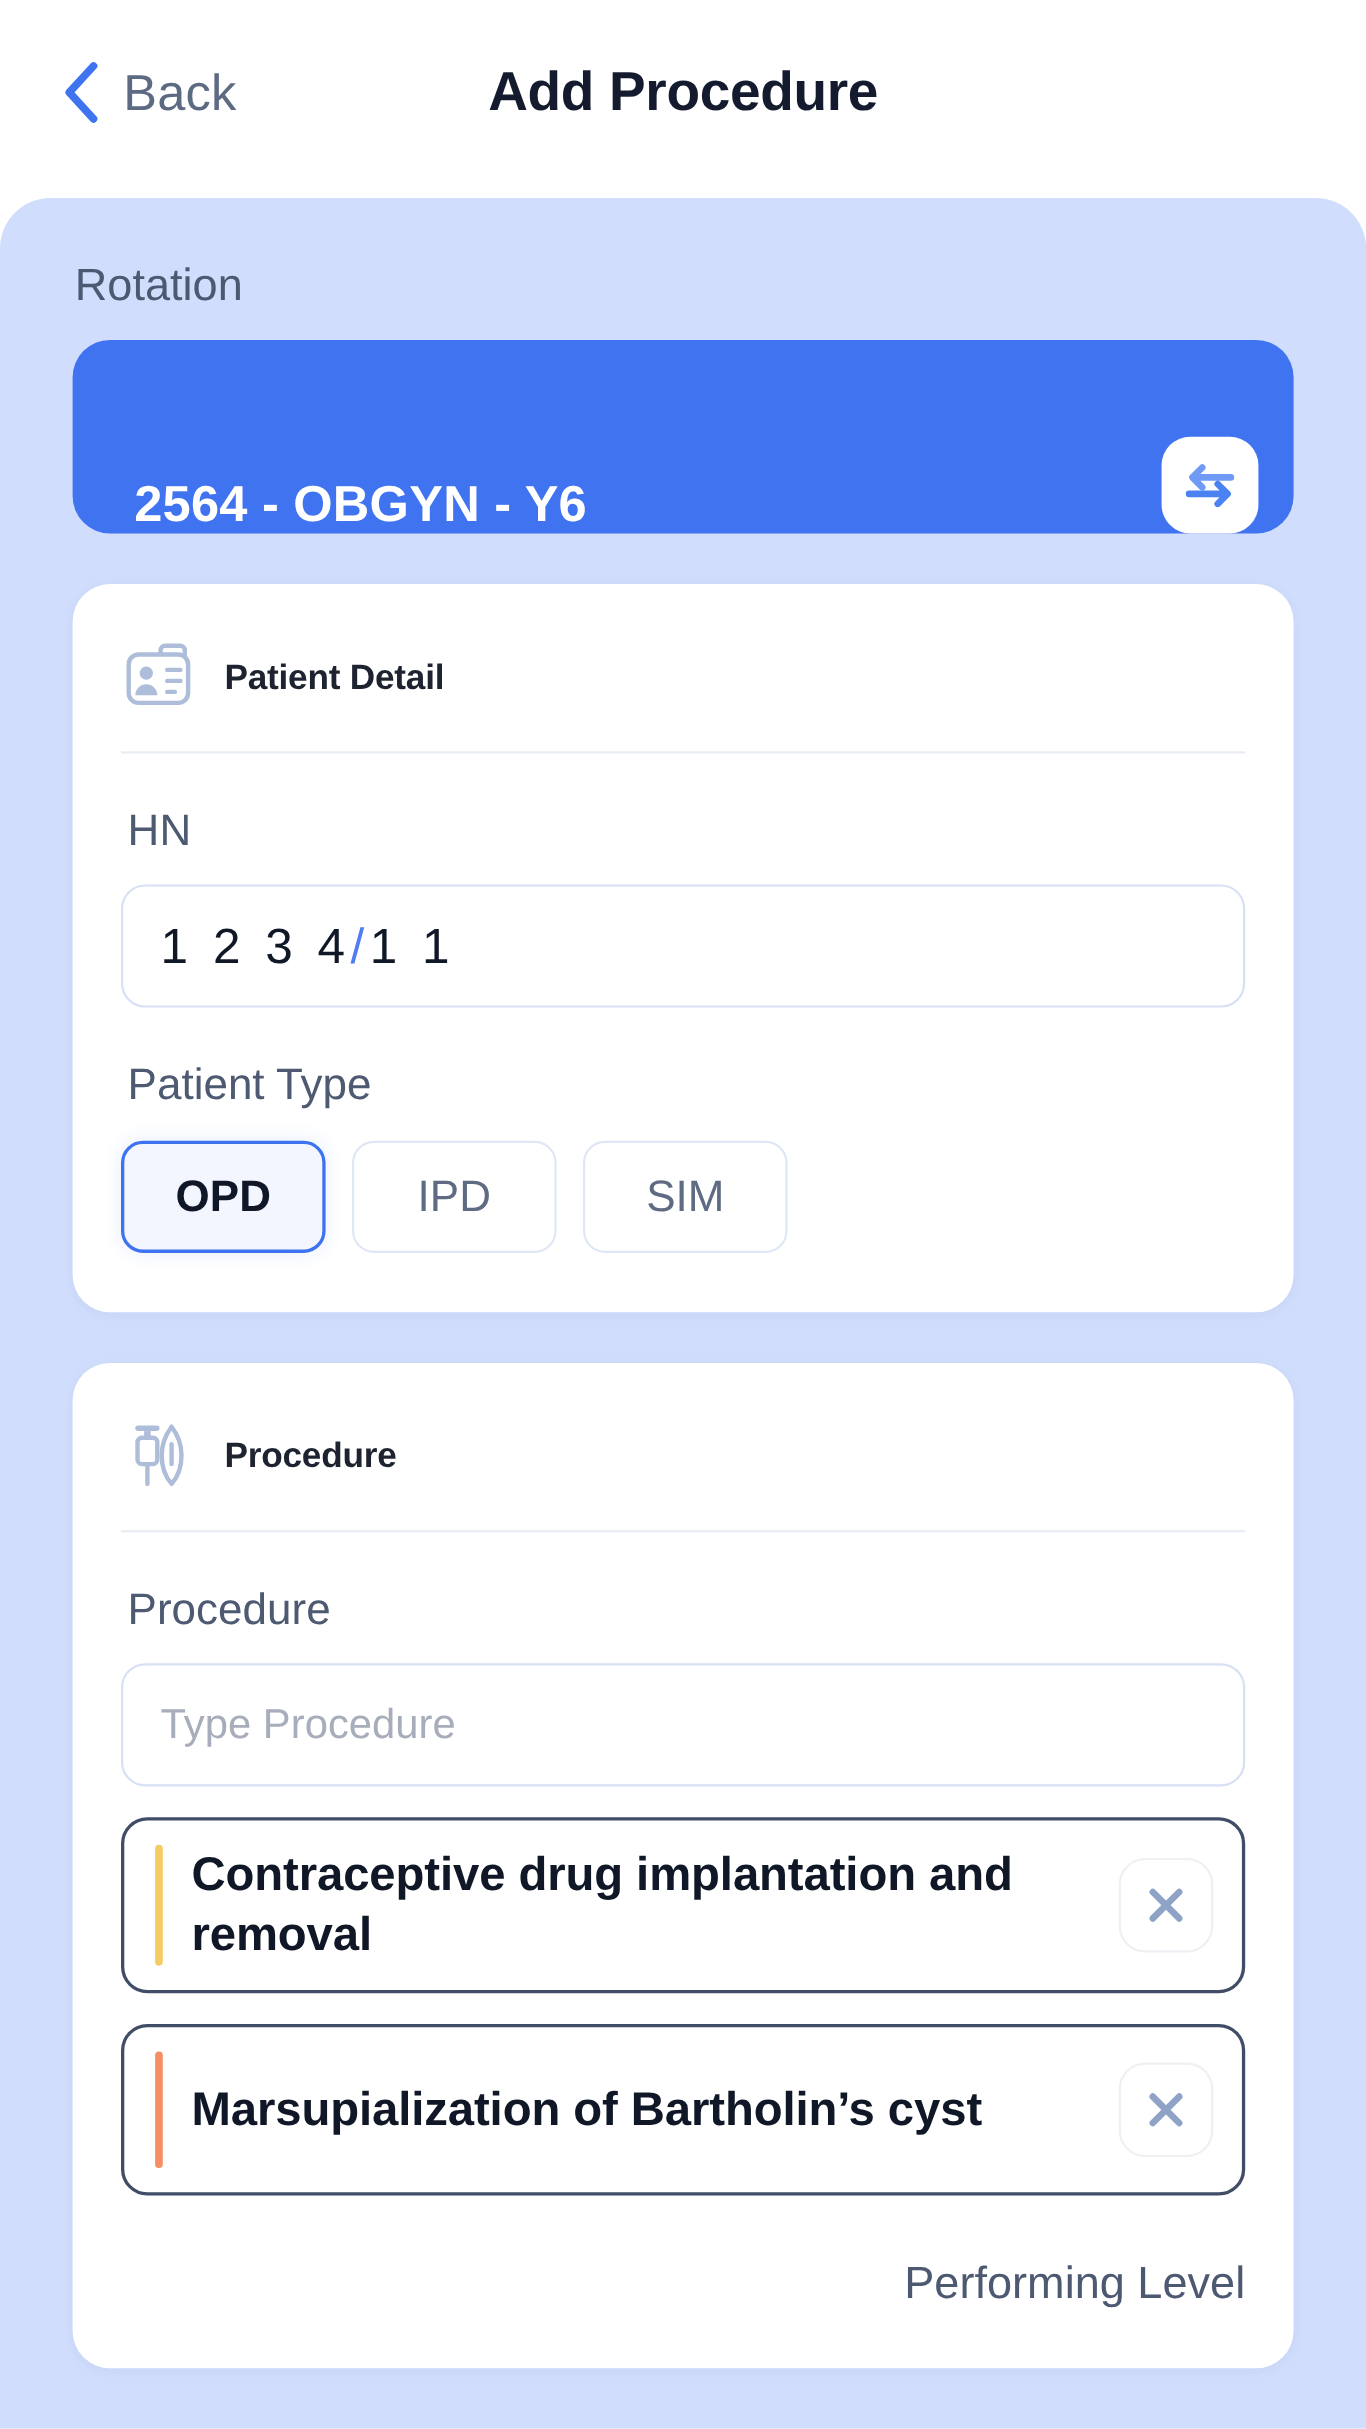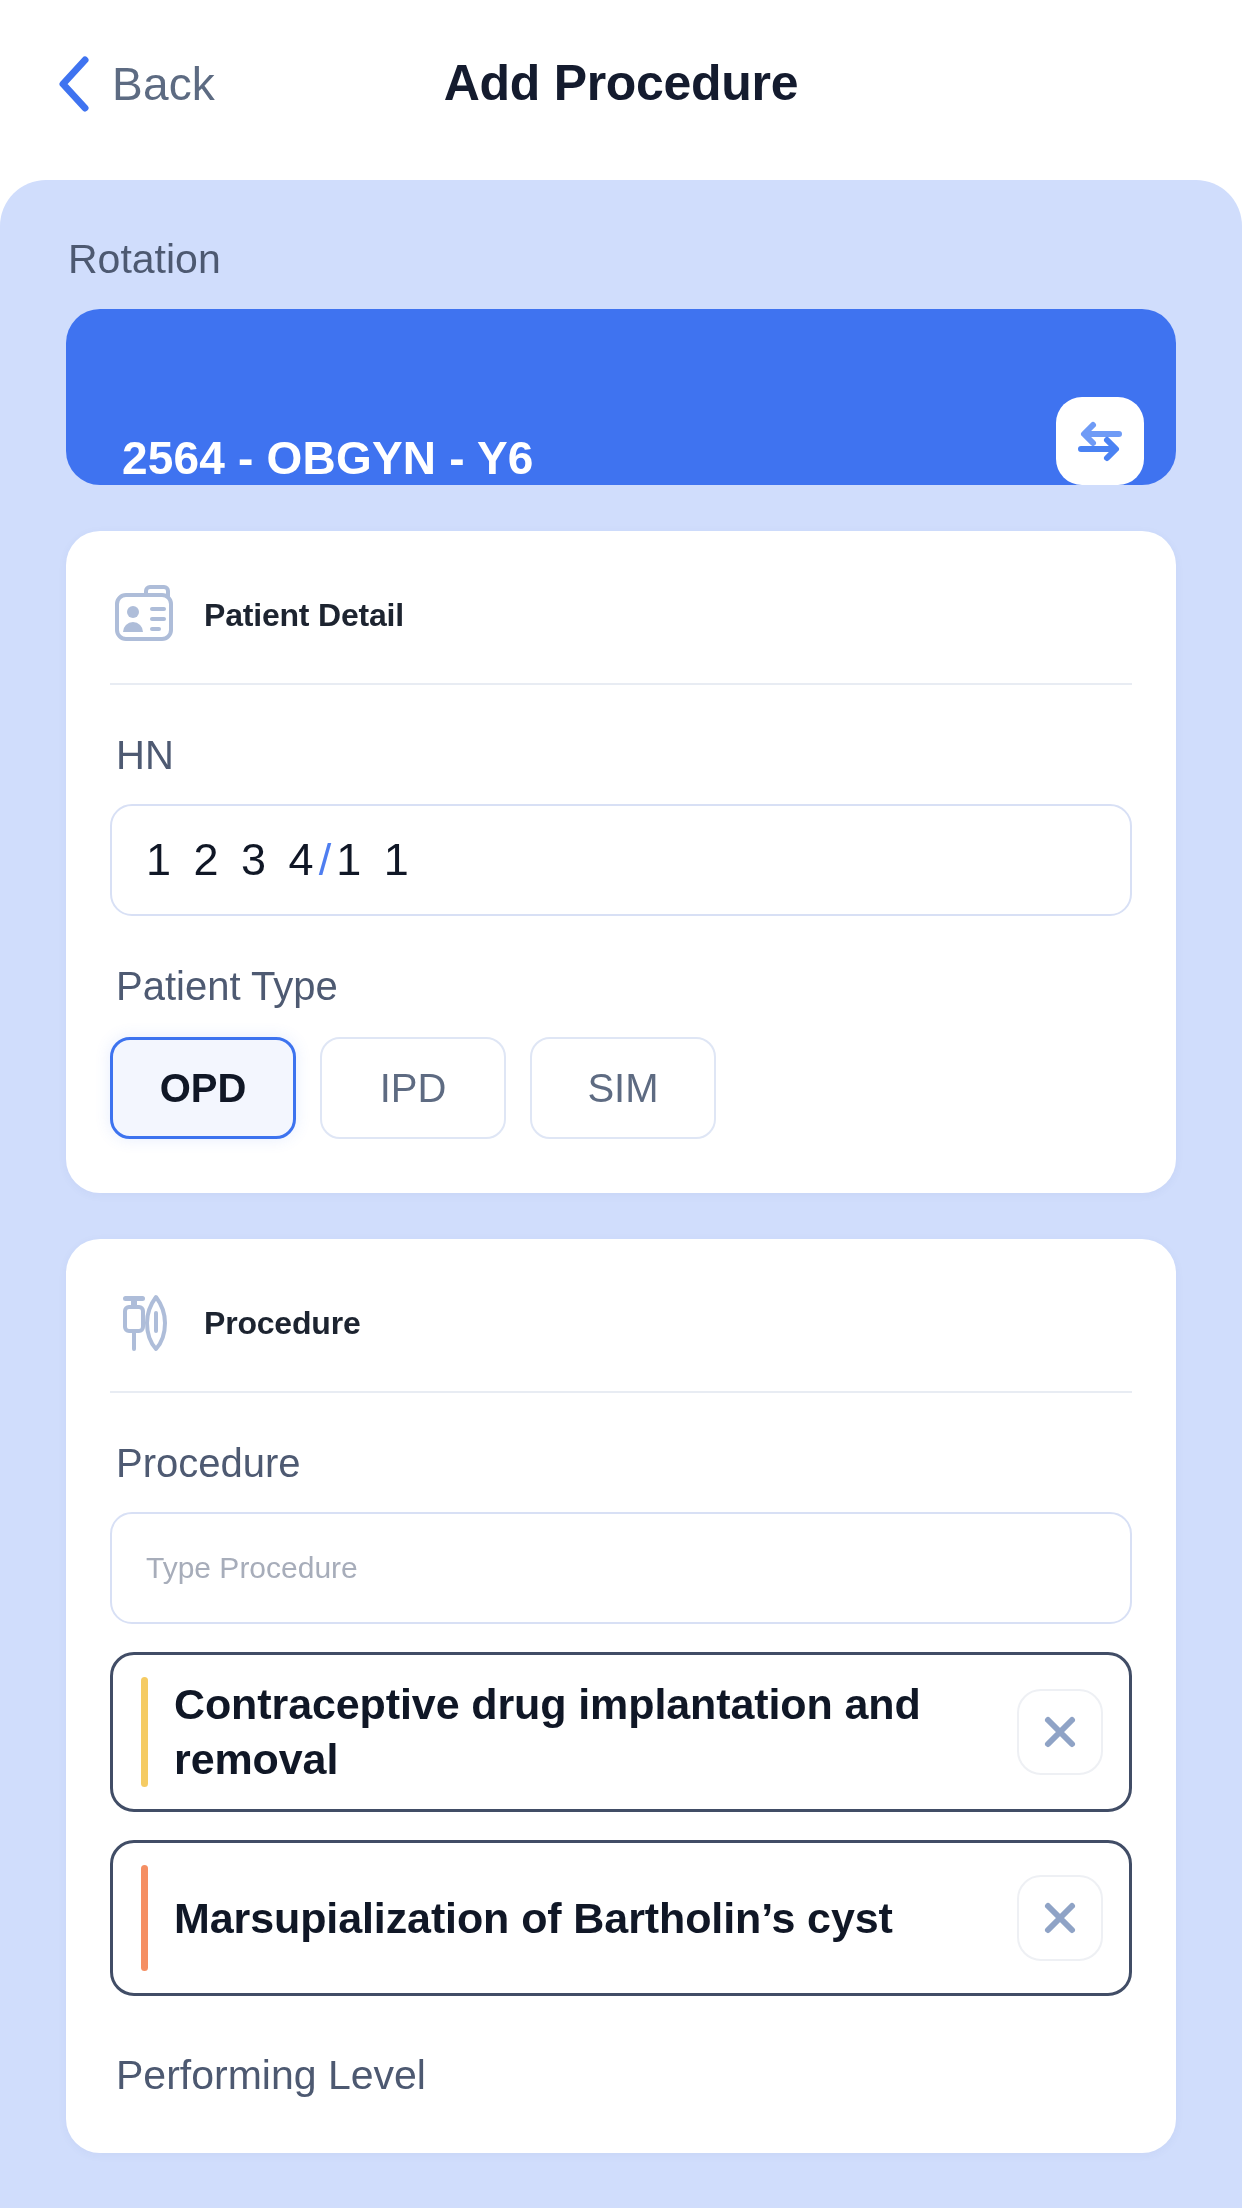--- a/index.html
+++ b/index.html
@@ -171,21 +171,21 @@
 
   .hn-value {
     font-size: 45px;
     color: #101726;
     letter-spacing: 5px;
     font-weight: 400;
   }
   .hn-value .slash { color: #4f7ef0; }
 
   .placeholder {
-    font-size: 30px;
+    font-size: 38px;
     color: #a7adba;
     font-weight: 400;
   }
 
   
   .type-row {
     margin-top: 28px;
     display: flex;
     gap: 24px;
   }
@@ -256,20 +256,21 @@
     cursor: pointer;
   }
 
   .close-icon { width: 44px; height: 44px; display: block; }
 
   .trailing-label {
     margin-top: 56px;
     margin-left: 6px;
     font-size: 41px;
     color: #4d5971;
+    text-align: right;
   }
 </style>
 </head>
 <body>
 
 <div class="screen">
 
   <div class="header">
 
     <div class="back-button">

